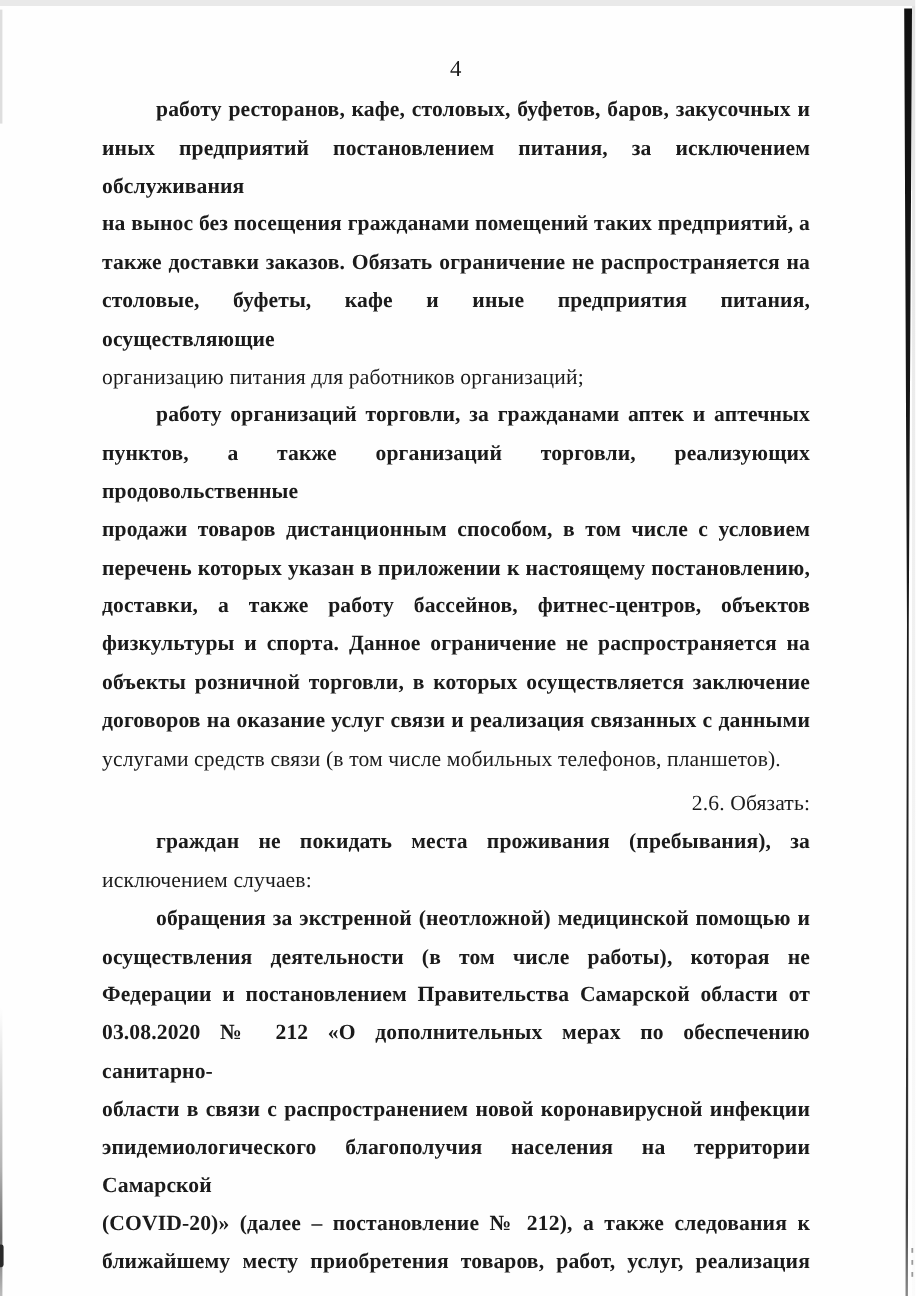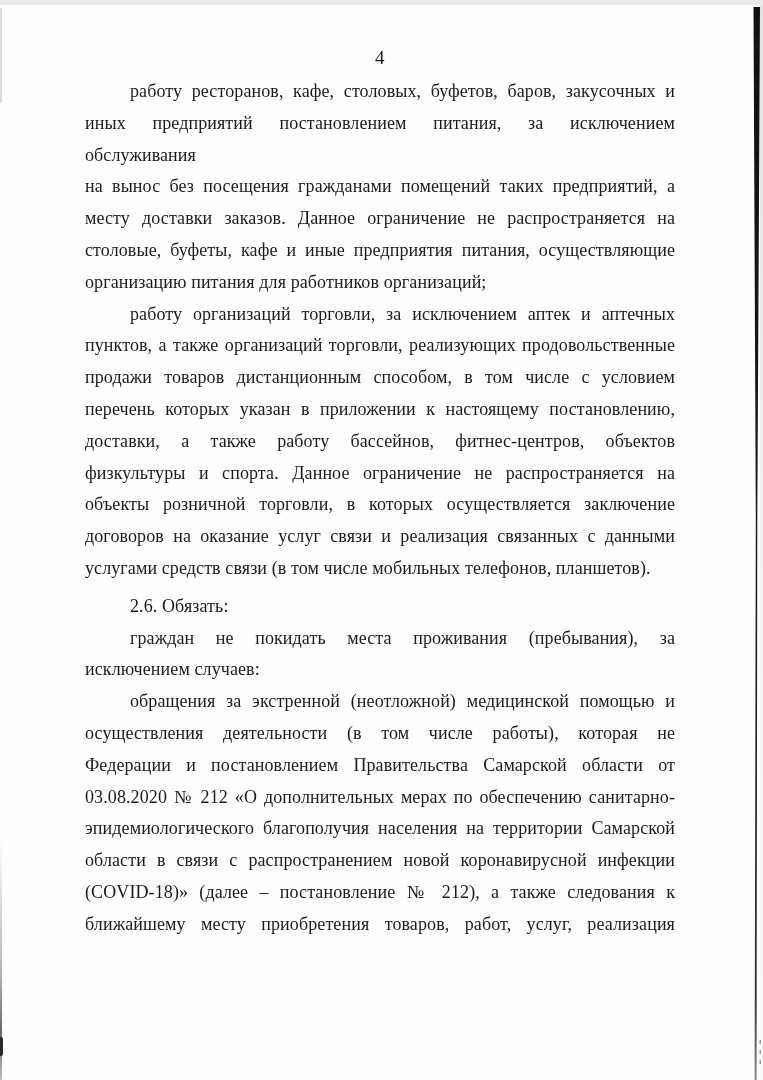--- a/index.html
+++ b/index.html
@@ -71,31 +71,32 @@
     right: 88px;
   }
   .page-num {
     text-align: center;
     font-size: 19px;
     line-height: 22px;
     margin-bottom: 7px;
     letter-spacing: 0.5px;
   }
   .para { margin: 0; }
-  .para.sec-heading { margin-top: 6px; }
+  .para.sec-heading { margin-top: 6px; text-align: right; }
   .line {
     font-size: 18px;
     line-height: 31.8px;
     white-space: nowrap;
     letter-spacing: 0.1px;
   }
   .line.jl {
     white-space: normal;
     text-align: justify;
     text-align-last: justify;
+    font-weight: bold;
   }
   .line.first { padding-left: 45px; }
 </style>
 </head>
 <body>
 
 <div class="page">
 
   <div class="top-bar"></div>
   <div class="right-strip"></div>
@@ -118,26 +119,26 @@
     <rect x="759.5" y="1060" width="1.5" height="4" fill="#9a9a9a"></rect>
   </svg>
 
   <div class="content">
     <div class="page-num">4</div>
     <div id="paragraphs">
         <div class="para">
           <div class="line first jl">работу ресторанов, кафе, столовых, буфетов, баров, закусочных и</div>
           <div class="line jl">иных предприятий постановлением питания, за исключением обслуживания</div>
           <div class="line jl">на вынос без посещения гражданами помещений таких предприятий, а</div>
-          <div class="line jl">месту доставки заказов. Данное ограничение не распространяется на</div>
+          <div class="line jl">также доставки заказов. Обязать ограничение не распространяется на</div>
           <div class="line jl">столовые, буфеты, кафе и иные предприятия питания, осуществляющие</div>
           <div class="line">организацию питания для работников организаций;</div>
         </div>
         <div class="para">
-          <div class="line first jl">работу организаций торговли, за исключением аптек и аптечных</div>
+          <div class="line first jl">работу организаций торговли, за гражданами аптек и аптечных</div>
           <div class="line jl">пунктов, а также организаций торговли, реализующих продовольственные</div>
           <div class="line jl">продажи товаров дистанционным способом, в том числе с условием</div>
           <div class="line jl">перечень которых указан в приложении к настоящему постановлению,</div>
           <div class="line jl">доставки, а также работу бассейнов, фитнес-центров, объектов</div>
           <div class="line jl">физкультуры и спорта. Данное ограничение не распространяется на</div>
           <div class="line jl">объекты розничной торговли, в которых осуществляется заключение</div>
           <div class="line jl">договоров на оказание услуг связи и реализация связанных с данными</div>
           <div class="line">услугами средств связи (в том числе мобильных телефонов, планшетов).</div>
         </div>
         <div class="para sec-heading">
@@ -145,21 +146,21 @@
         </div>
         <div class="para">
           <div class="line first jl">граждан не покидать места проживания (пребывания), за</div>
           <div class="line">исключением случаев:</div>
         </div>
         <div class="para">
           <div class="line first jl">обращения за экстренной (неотложной) медицинской помощью и</div>
           <div class="line jl">осуществления деятельности (в том числе работы), которая не</div>
           <div class="line jl">Федерации и постановлением Правительства Самарской области от</div>
           <div class="line jl">03.08.2020 № 212 «О дополнительных мерах по обеспечению санитарно-</div>
+          <div class="line jl">области в связи с распространением новой коронавирусной инфекции</div>
           <div class="line jl">эпидемиологического благополучия населения на территории Самарской</div>
-          <div class="line jl">области в связи с распространением новой коронавирусной инфекции</div>
-          <div class="line jl">(COVID-18)» (далее – постановление № 212), а также следования к</div>
+          <div class="line jl">(COVID-20)» (далее – постановление № 212), а также следования к</div>
           <div class="line jl">ближайшему месту приобретения товаров, работ, услуг, реализация</div>
         </div>
       </div>
   </div>
 
 </div>
 
 </body></html>

